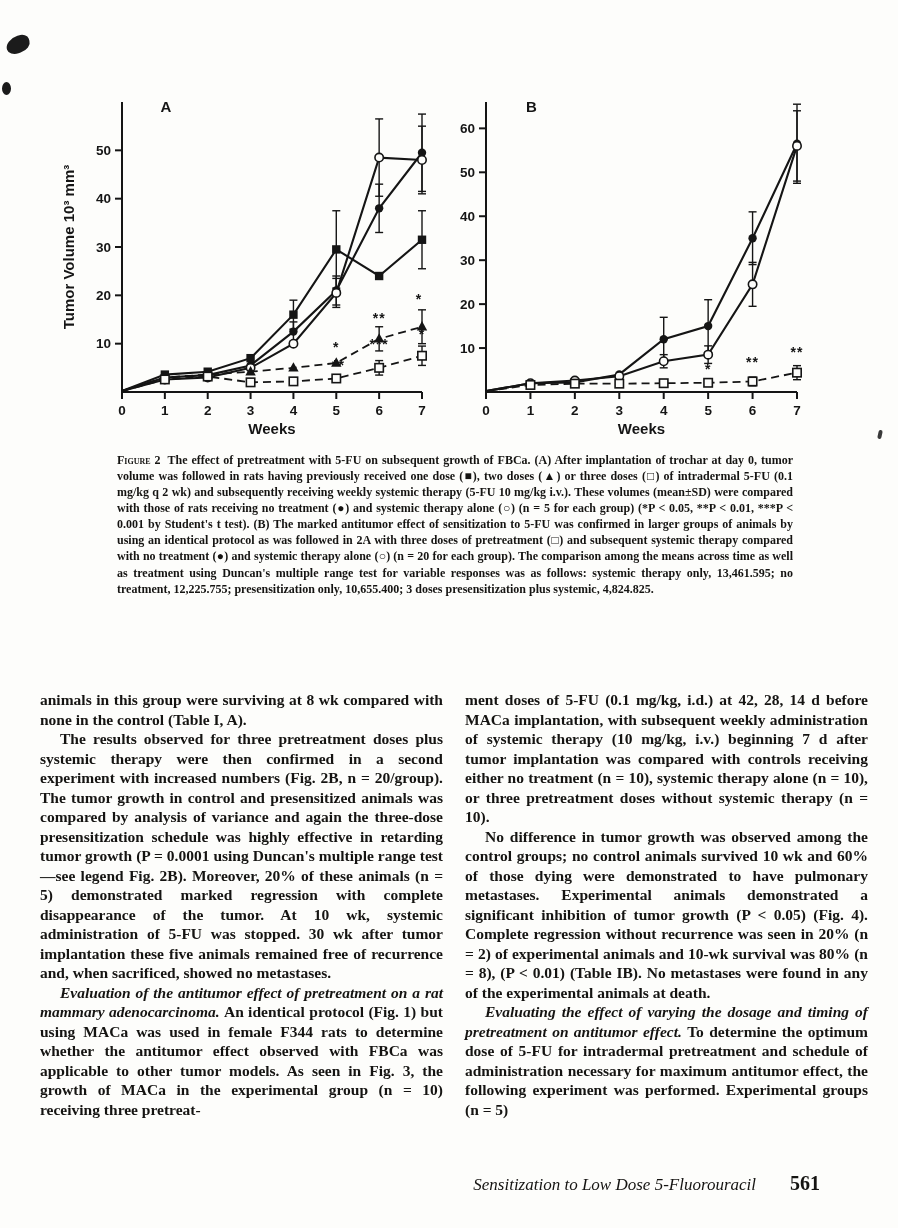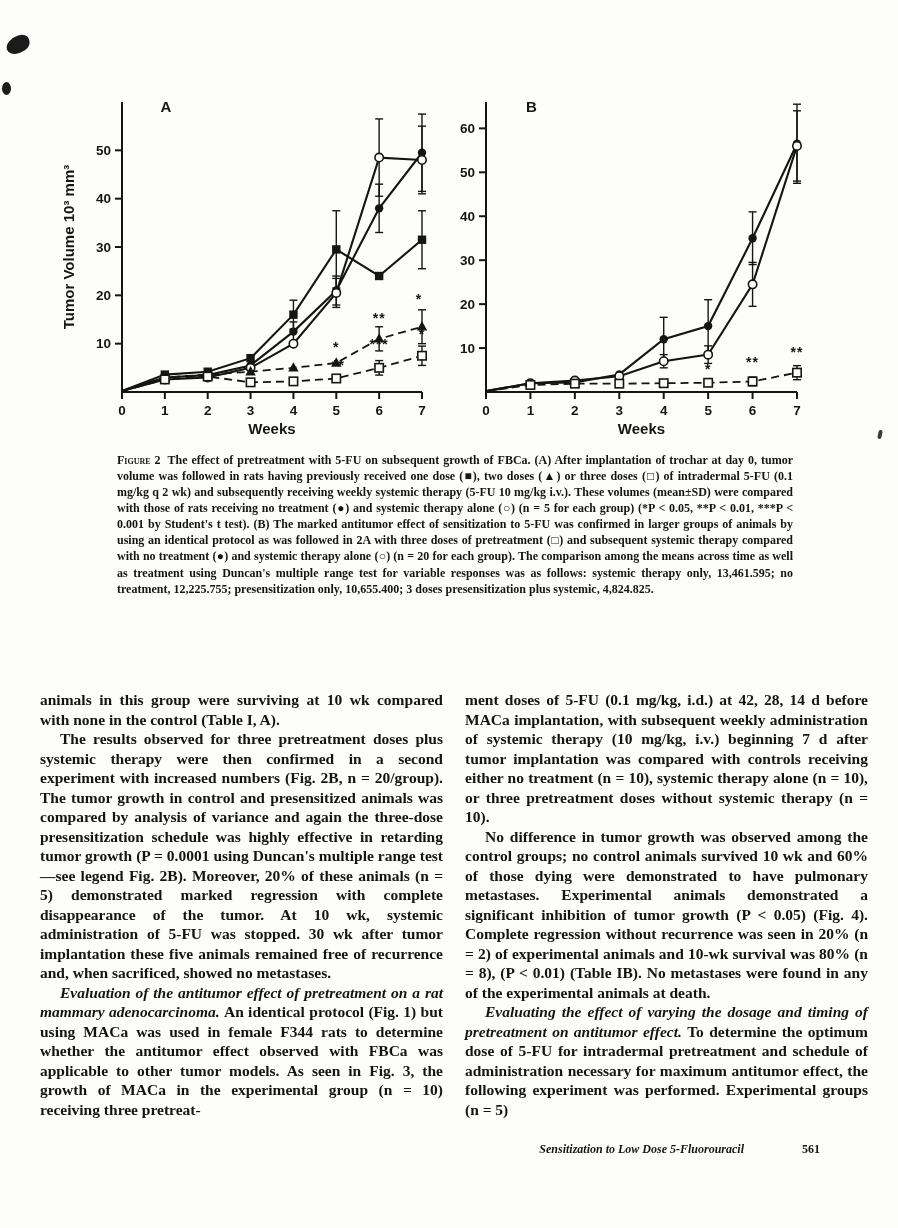--- a/index.html
+++ b/index.html
@@ -60,22 +60,22 @@
   .footer {
     position: absolute;
     top: 1142px;
     left: 300px;
     width: 520px;
     display: flex;
     justify-content: flex-end;
     align-items: baseline;
     gap: 34px;
   }
-  .running-title { font-style: italic; font-weight: bold; font-size: 12px; }
-  .page-number { font-weight: bold; font-size: 12px; margin-left: 24px; }
+  .running-title { font-style: italic; font-weight: normal; font-size: 17px; margin-top: 33px; }
+  .page-number { font-weight: bold; font-size: 20px; }
 </style>
 </head>
 <body>
 
 <div class="page">
 
   <div class="artifact a1"></div>
   <div class="artifact a2"></div>
   <div class="artifact a3"></div>
 
@@ -308,21 +308,21 @@
           <text x="306.57142857142856" y="279.3939393939394" text-anchor="middle" class="sig">**</text>
           <text x="351" y="269.2878787878788" text-anchor="middle" class="sig">**</text>
         </svg></div>
   </div>
 
   <div class="caption">
     <span class="cap-label">Figure 2</span><span>The effect of pretreatment with 5-FU on subsequent growth of FBCa. (A) After implantation of trochar at day 0, tumor volume was followed in rats having previously received one dose (■), two doses (▲) or three doses (□) of intradermal 5-FU (0.1 mg/kg q 2 wk) and subsequently receiving weekly systemic therapy (5-FU 10 mg/kg i.v.). These volumes (mean±SD) were compared with those of rats receiving no treatment (●) and systemic therapy alone (○) (n = 5 for each group) (*P &lt; 0.05, **P &lt; 0.01, ***P &lt; 0.001 by Student's t test). (B) The marked antitumor effect of sensitization to 5-FU was confirmed in larger groups of animals by using an identical protocol as was followed in 2A with three doses of pretreatment (□) and subsequent systemic therapy compared with no treatment (●) and systemic therapy alone (○) (n = 20 for each group). The comparison among the means across time as well as treatment using Duncan's multiple range test for variable responses was as follows: systemic therapy only, 13,461.595; no treatment, 12,225.755; presensitization only, 10,655.400; 3 doses presensitization plus systemic, 4,824.825.</span>
   </div>
 
   <div class="col col-left" id="colLeft">
-      <p>animals in this group were surviving at 10 wk compared with none in the control (Table I, A).</p>
+      <p>animals in this group were surviving at 8 wk compared with none in the control (Table I, A).</p>
       <p class="indent">The results observed for three pretreatment doses plus systemic therapy were then confirmed in a second experiment with increased numbers (Fig. 2B, n = 20/group). The tumor growth in control and presensitized animals was compared by analysis of variance and again the three-dose presensitization schedule was highly effective in retarding tumor growth (P = 0.0001 using Duncan's multiple range test—see legend Fig. 2B). Moreover, 20% of these animals (n = 5) demonstrated marked regression with complete disappearance of the tumor. At 10 wk, systemic administration of 5-FU was stopped. 30 wk after tumor implantation these five animals remained free of recurrence and, when sacrificed, showed no metastases.</p>
       <p class="indent"><i>Evaluation of the antitumor effect of pretreatment on a rat mammary adenocarcinoma. </i>An identical protocol (Fig. 1) but using MACa was used in female F344 rats to determine whether the antitumor effect observed with FBCa was applicable to other tumor models. As seen in Fig. 3, the growth of MACa in the experimental group (n = 10) receiving three pretreat-</p>
     </div>
   <div class="col col-right" id="colRight">
       <p>ment doses of 5-FU (0.1 mg/kg, i.d.) at 42, 28, 14 d before MACa implantation, with subsequent weekly administration of systemic therapy (10 mg/kg, i.v.) beginning 7 d after tumor implantation was compared with controls receiving either no treatment (n = 10), systemic therapy alone (n = 10), or three pretreatment doses without systemic therapy (n = 10).</p>
       <p class="indent">No difference in tumor growth was observed among the control groups; no control animals survived 10 wk and 60% of those dying were demonstrated to have pulmonary metastases. Experimental animals demonstrated a significant inhibition of tumor growth (P &lt; 0.05) (Fig. 4). Complete regression without recurrence was seen in 20% (n = 2) of experimental animals and 10-wk survival was 80% (n = 8), (P &lt; 0.01) (Table IB). No metastases were found in any of the experimental animals at death.</p>
       <p class="indent"><i>Evaluating the effect of varying the dosage and timing of pretreatment on antitumor effect. </i>To determine the optimum dose of 5-FU for intradermal pretreatment and schedule of administration necessary for maximum antitumor effect, the following experiment was performed. Experimental groups (n = 5)</p>
     </div>
 
   <div class="footer">

